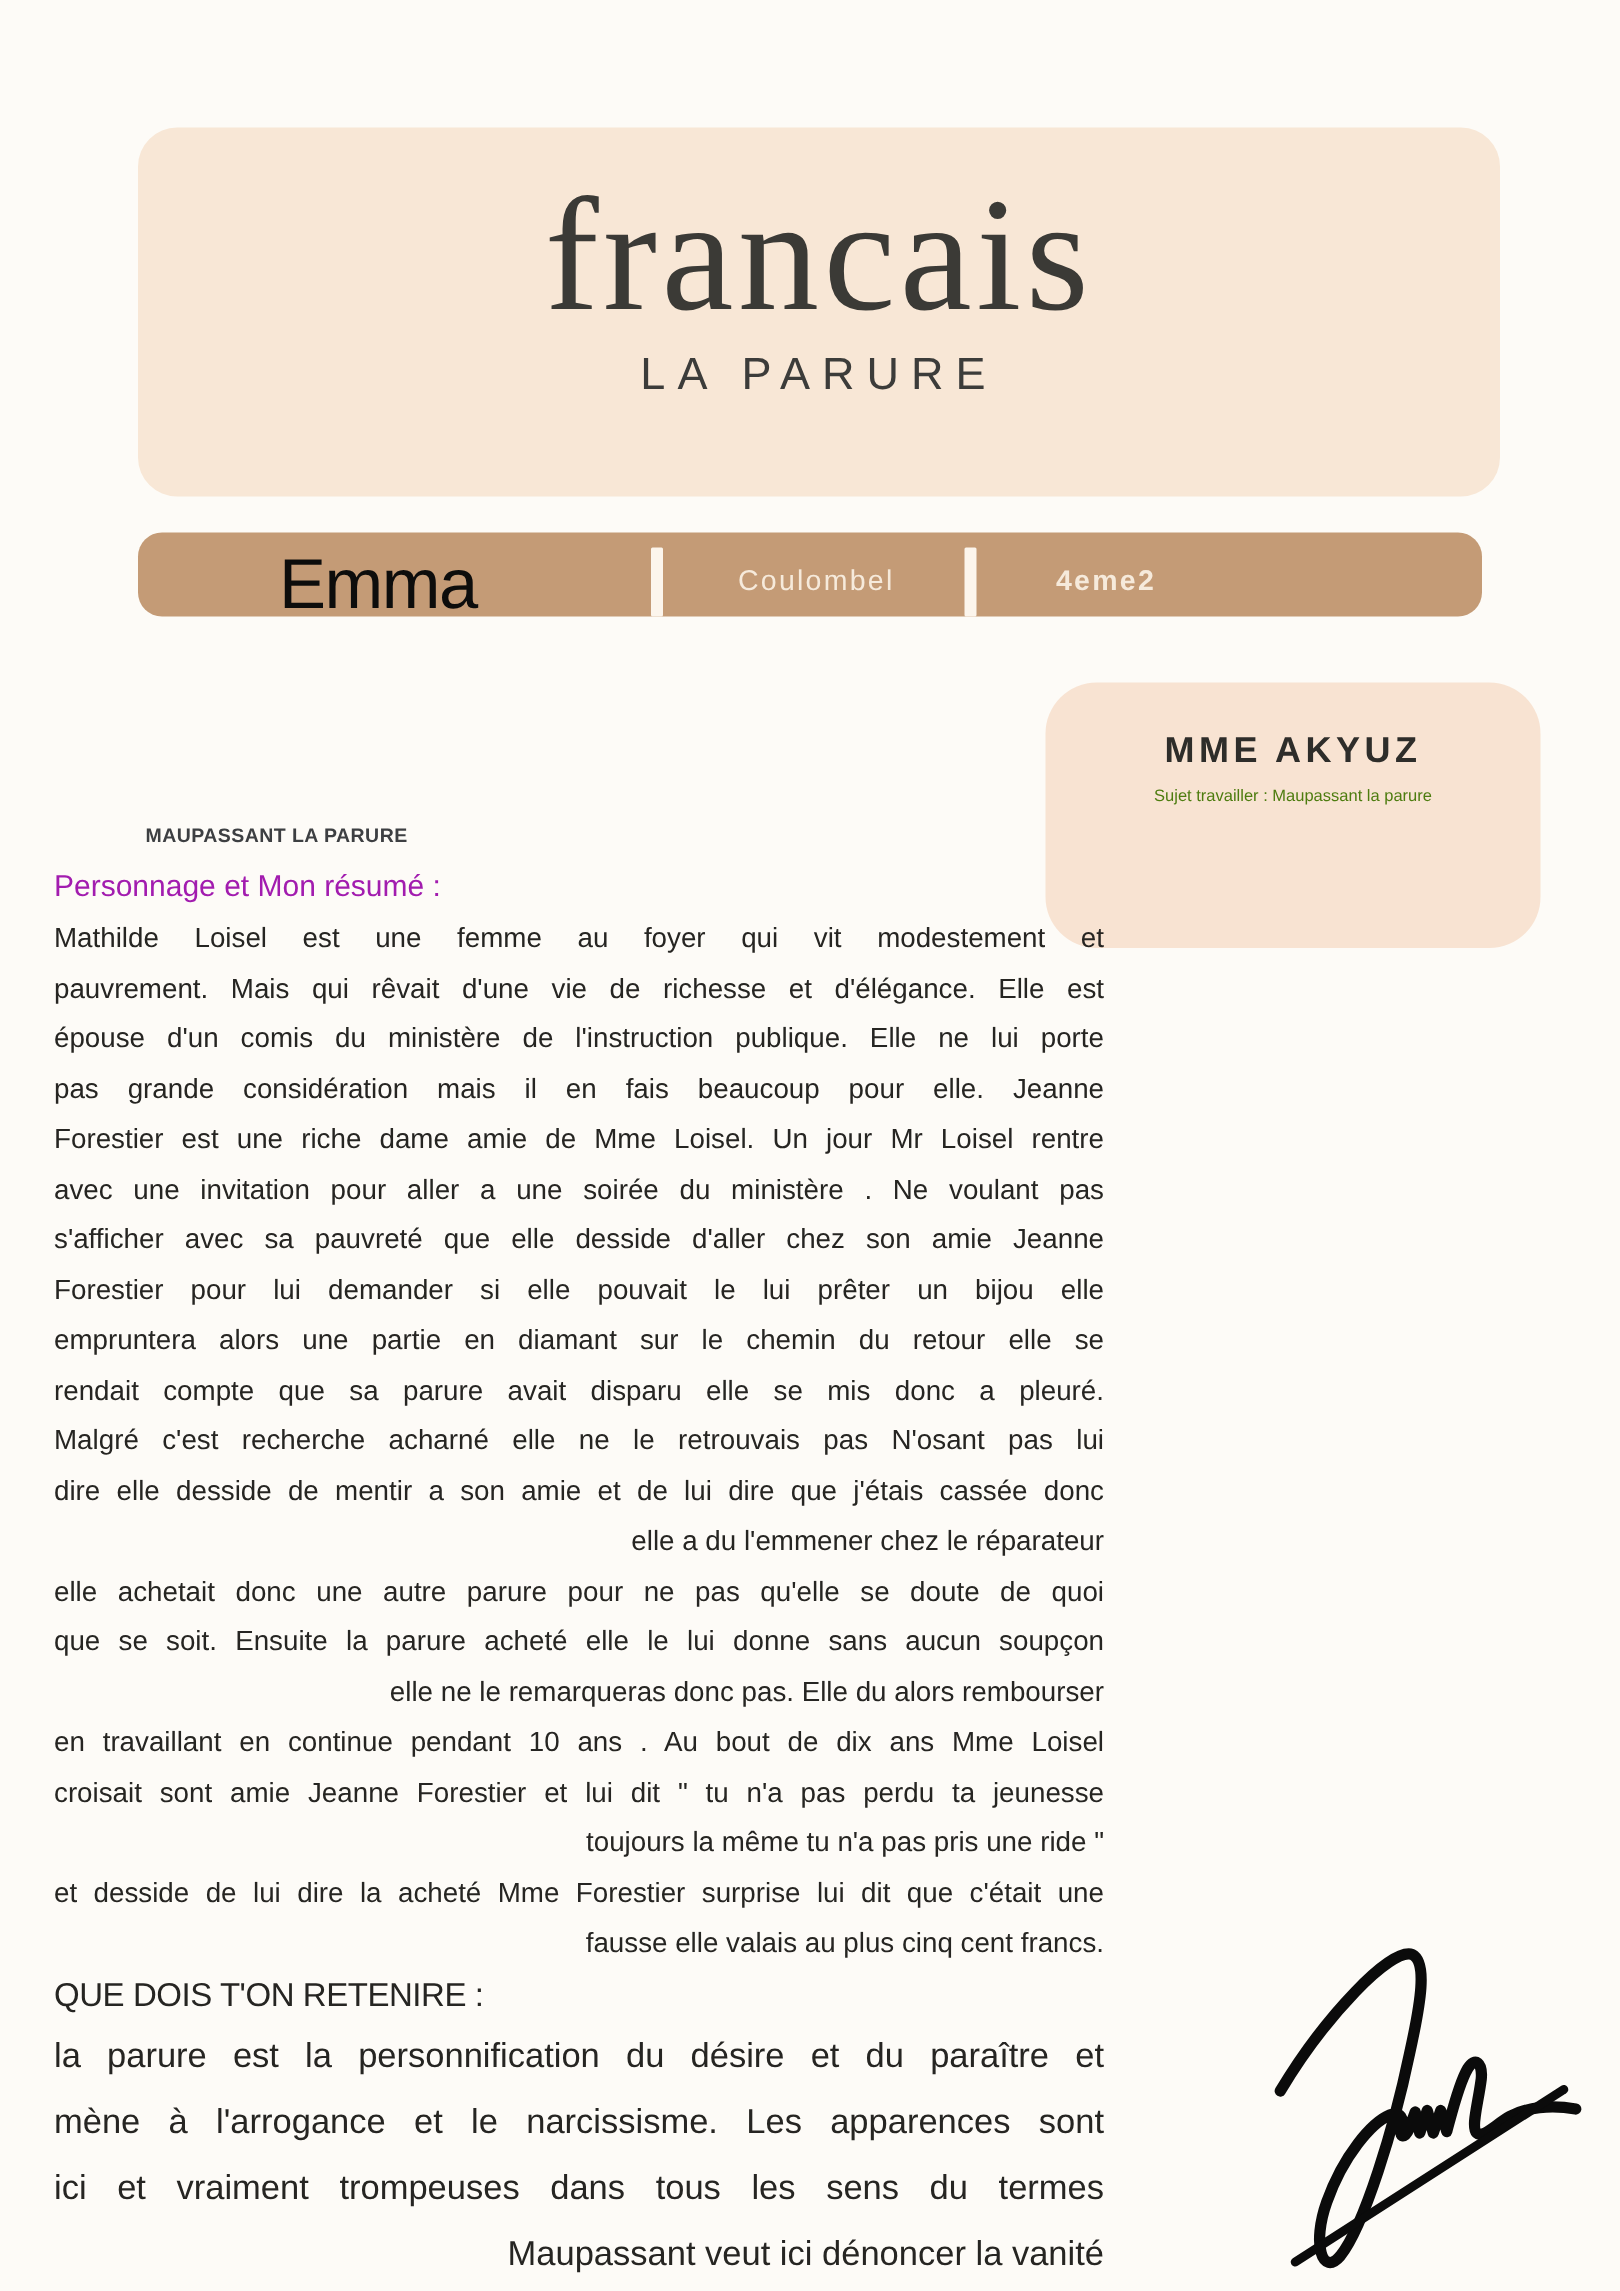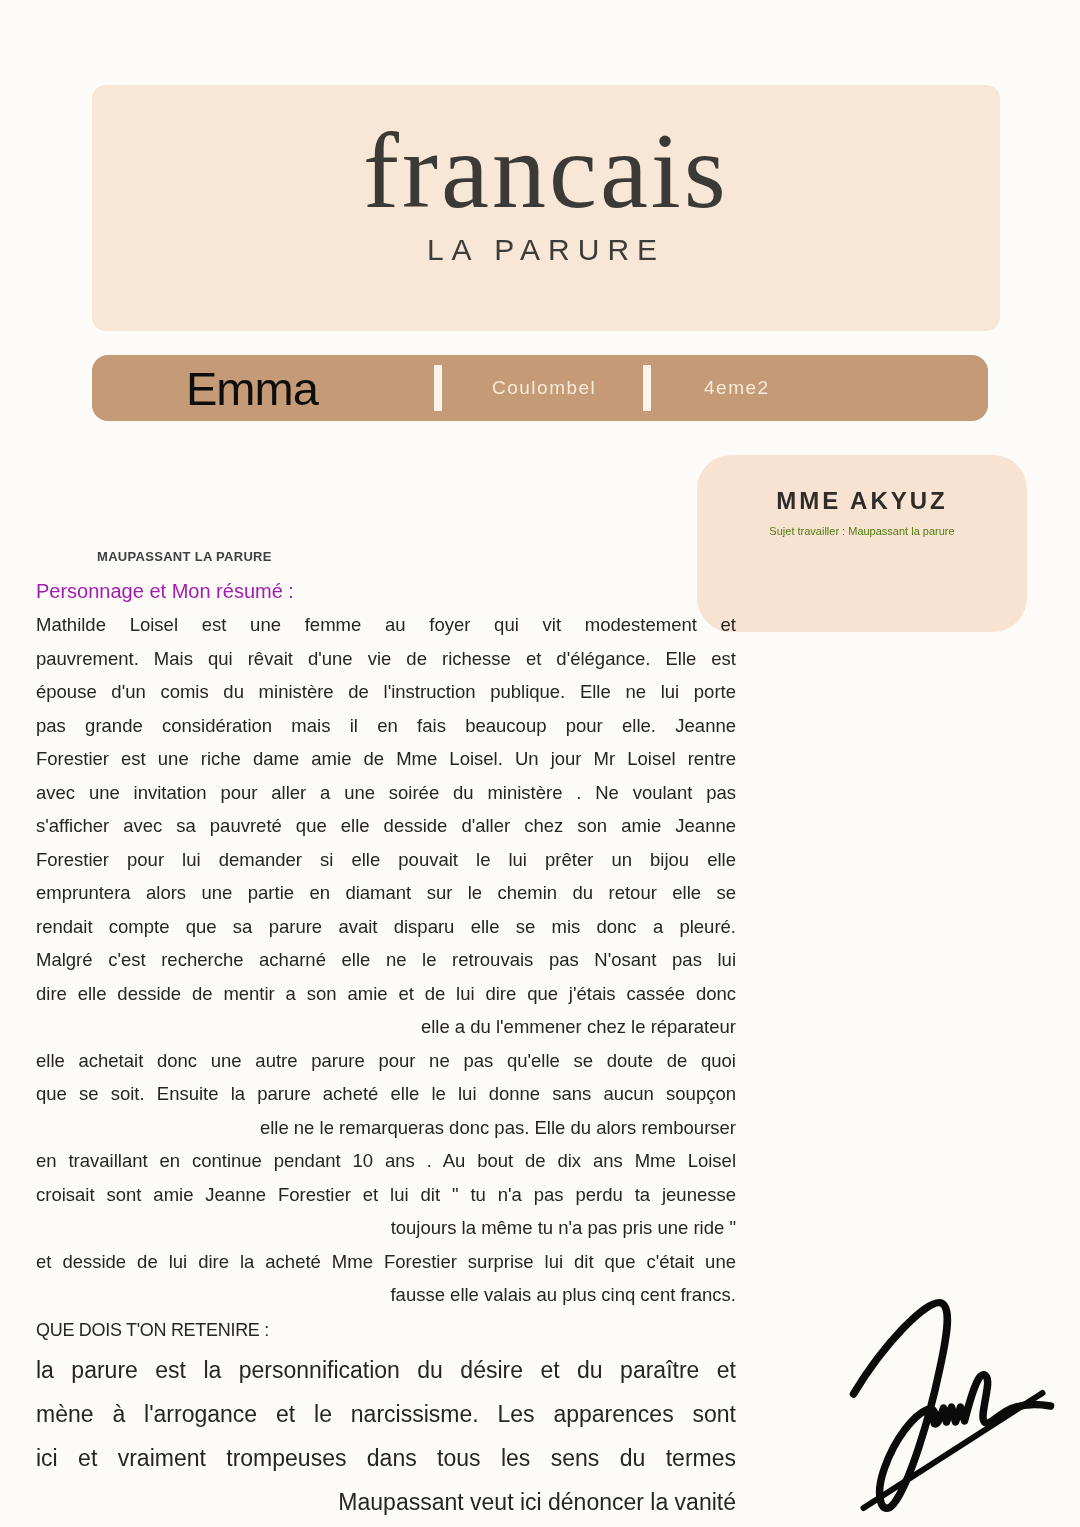--- a/index.html
+++ b/index.html
@@ -9,62 +9,62 @@
     background: var(--page_bg, #FDFBF7);
     font-family: "Liberation Sans", sans-serif;
     color: var(--ink, #262522);
     overflow:hidden;
   }
 
   
   .header-box {
     position:absolute; left:92px; top:85px; width:908px; height:246px;
     background: var(--header_bg, #F8E7D6);
-    border-radius:14px;
+    border-radius:26px;
     text-align:center;
   }
   .header-title {
     font-family:"Liberation Serif", serif;
     font-weight:400;
     font-size:108px;
     letter-spacing:3px;
     color:#3B3A36;
     line-height:1;
     padding-top:32px;
   }
   .header-subtitle {
     font-size:30px;
     letter-spacing:8px;
     color:#3C3C3A;
     margin-top:8px;
   }
 
   
   .name-bar {
-    position:absolute; left:92px; top:355px; width:896px; height:66px;
+    position:absolute; left:92px; top:355px; width:896px; height:56px;
     background: var(--bar_bg, #C49B76);
     border-radius:16px;
   }
   .name-main {
     position:absolute; left:94px; top:6px;
     font-size:47px; letter-spacing:-1px; color:#0D0D0C;
   }
   .bar-divider {
     position:absolute; top:10px; width:8px; height:46px;
     background:#FCF5EC; border-radius:1px;
   }
   .bar-divider.d1 { left:342px; }
   .bar-divider.d2 { left:551px; }
   .bar-secondary {
     position:absolute; top:22px;
     font-size:19px; letter-spacing:1.5px;
     color: var(--bar_text, #F6EADB);
   }
   .bar-secondary.s1 { left:400px;text-align:right; }
-  .bar-secondary.s2 { left:612px; }
+  .bar-secondary.s2 { left:612px;font-weight:bold; }
 
   
   .teacher-box {
     position:absolute; left:697px; top:455px; width:330px; height:177px;
     background: var(--teacher_box_bg, #F8E3D2);
     border-radius:34px;
     text-align:center;
     padding:32px 14px 0 14px;
   }
   .teacher-name {
@@ -82,21 +82,21 @@
   .doc-heading {
     font-size:13px; font-weight:700; letter-spacing:0.3px;
     color:#3D3F42;
     line-height:34px;
     padding-left:61px;
   }
   .doc-subheading {
     font-size:20px; line-height:34px; color:#a21caf;
   }
   .summary { font-size:18.5px; line-height:33.5px; }
-  .retain-heading { font-size:18px; line-height:36px; letter-spacing:-0.3px; }
+  .retain-heading { font-size:22px; line-height:36px; letter-spacing:-0.3px; }
   .conclusion { font-size:23px; line-height:44px; }
   .tline { text-align:right; }
   .tline.just { text-align:justify; text-align-last:justify; }
 
   
   .signature {
     position:absolute; left:838px; top:1272px; width:228px; height:250px;
   }
   .signature svg { width:100%; height:100%; }
 </style>

